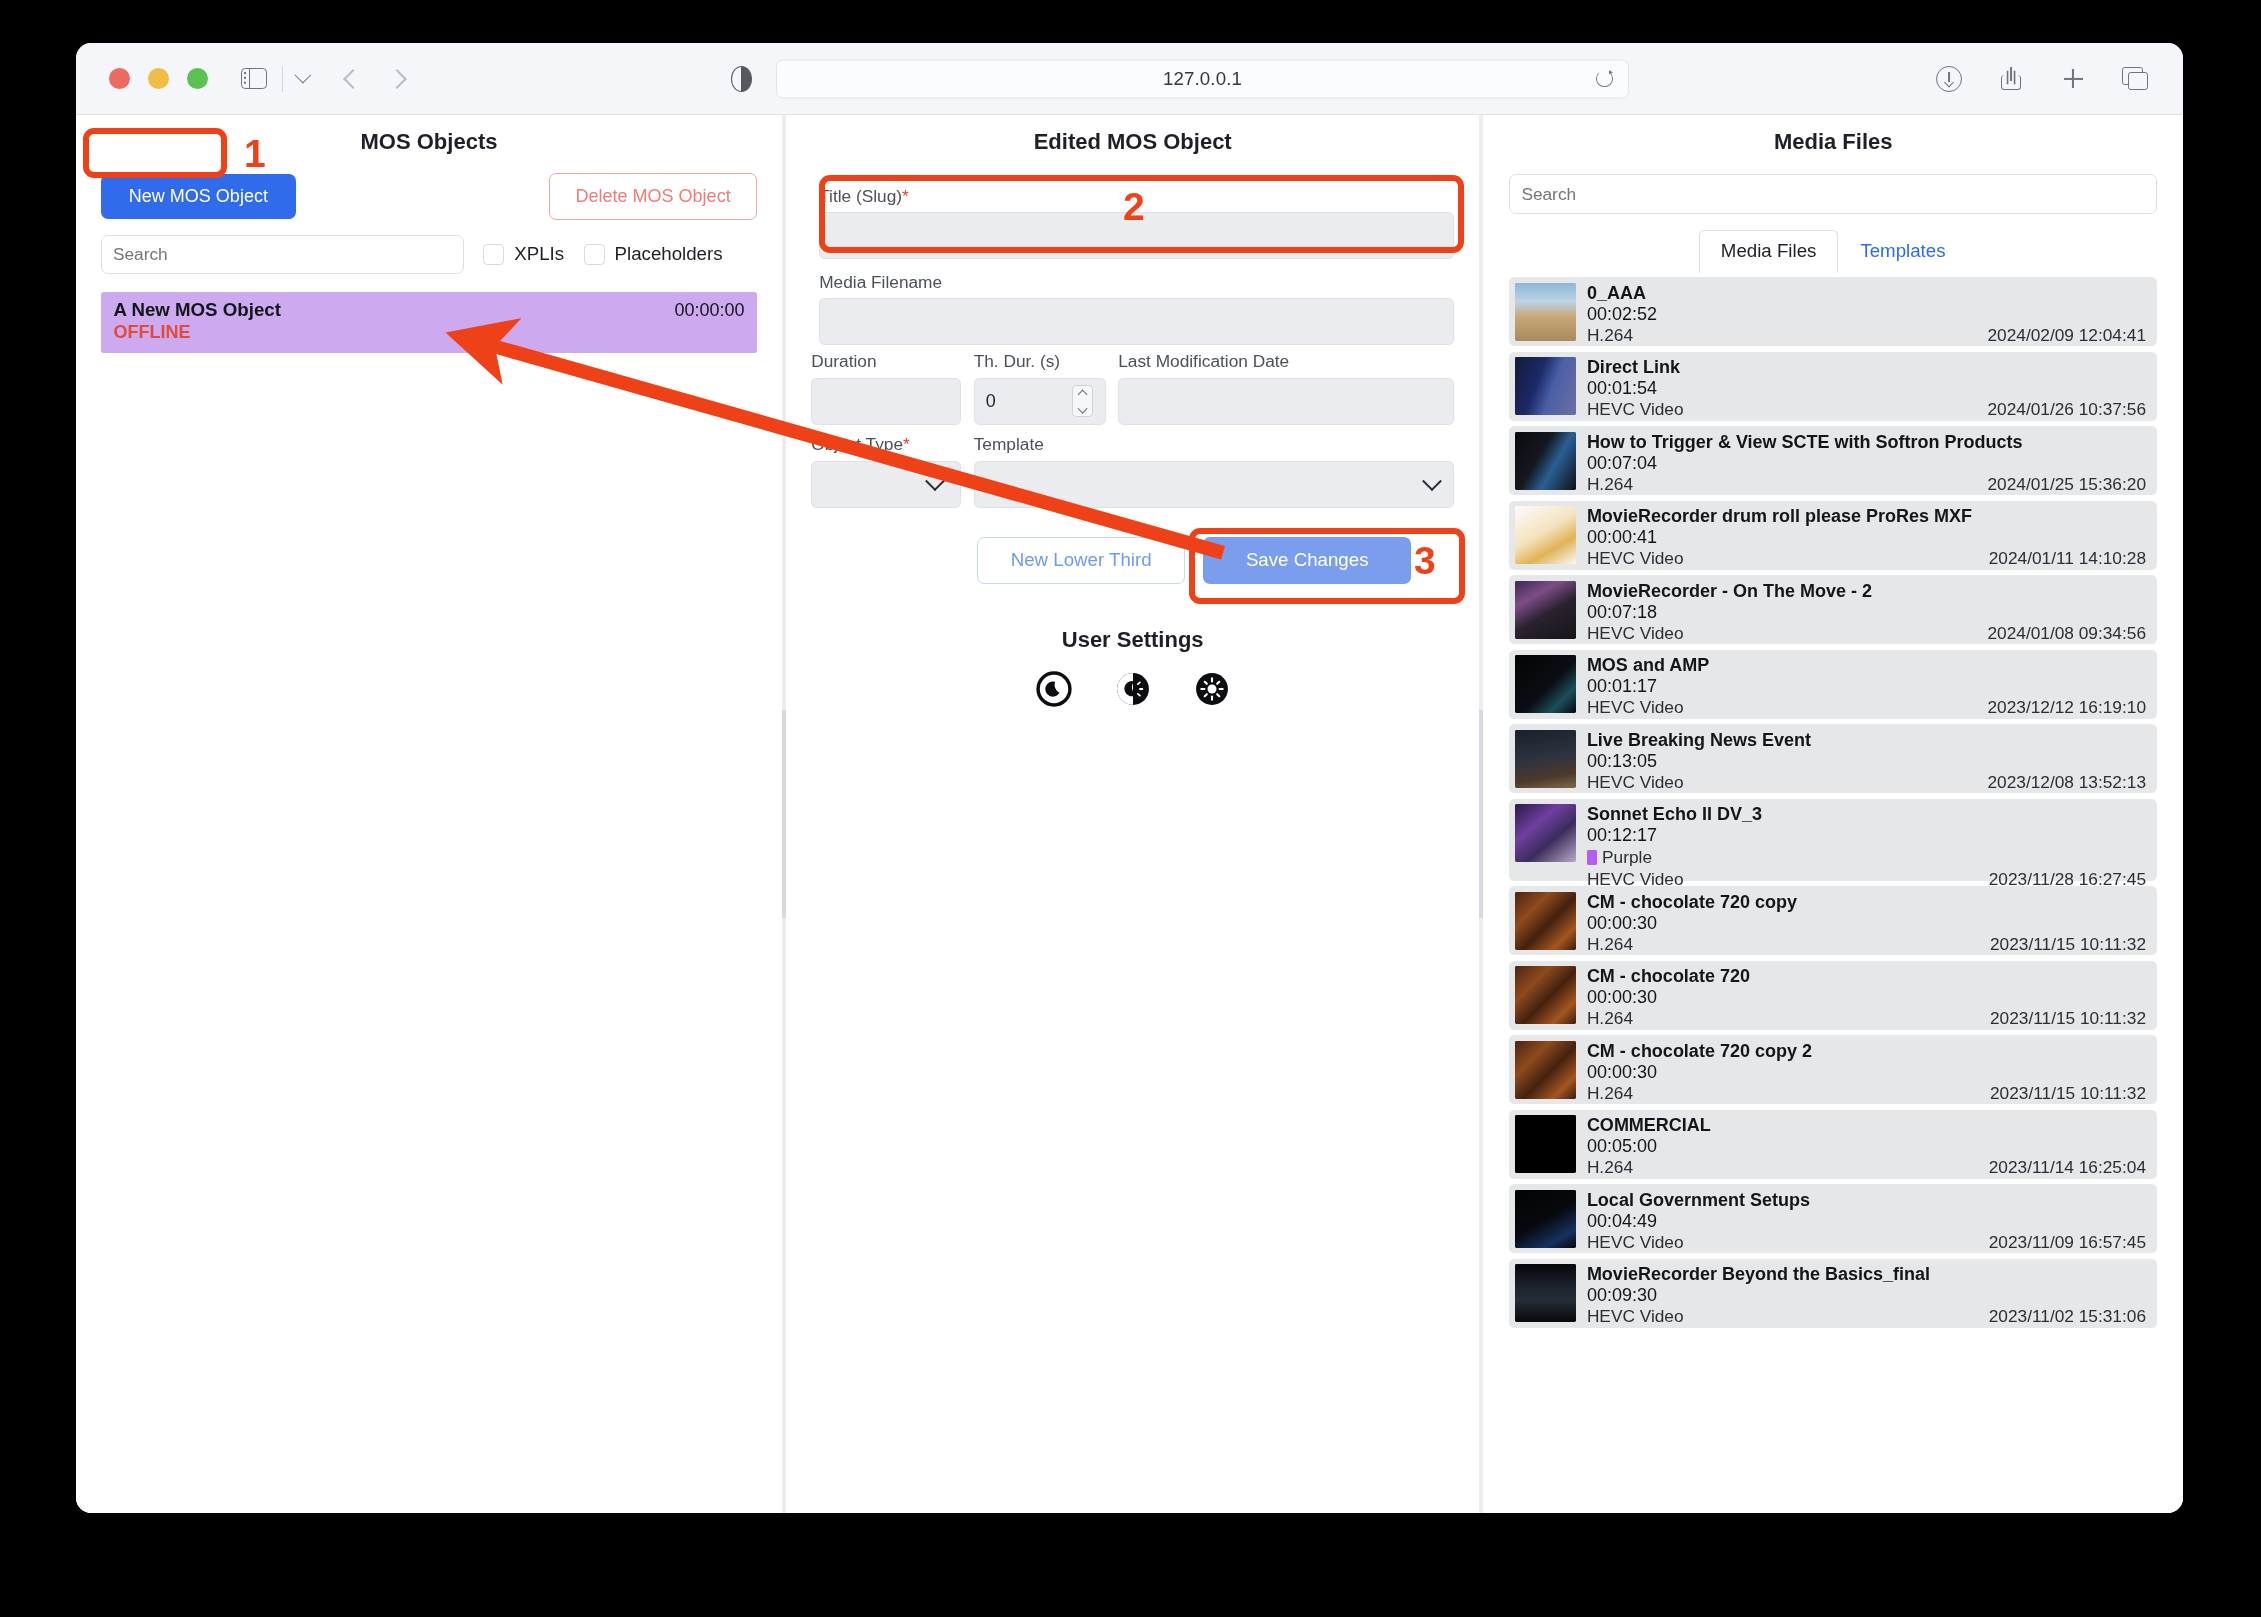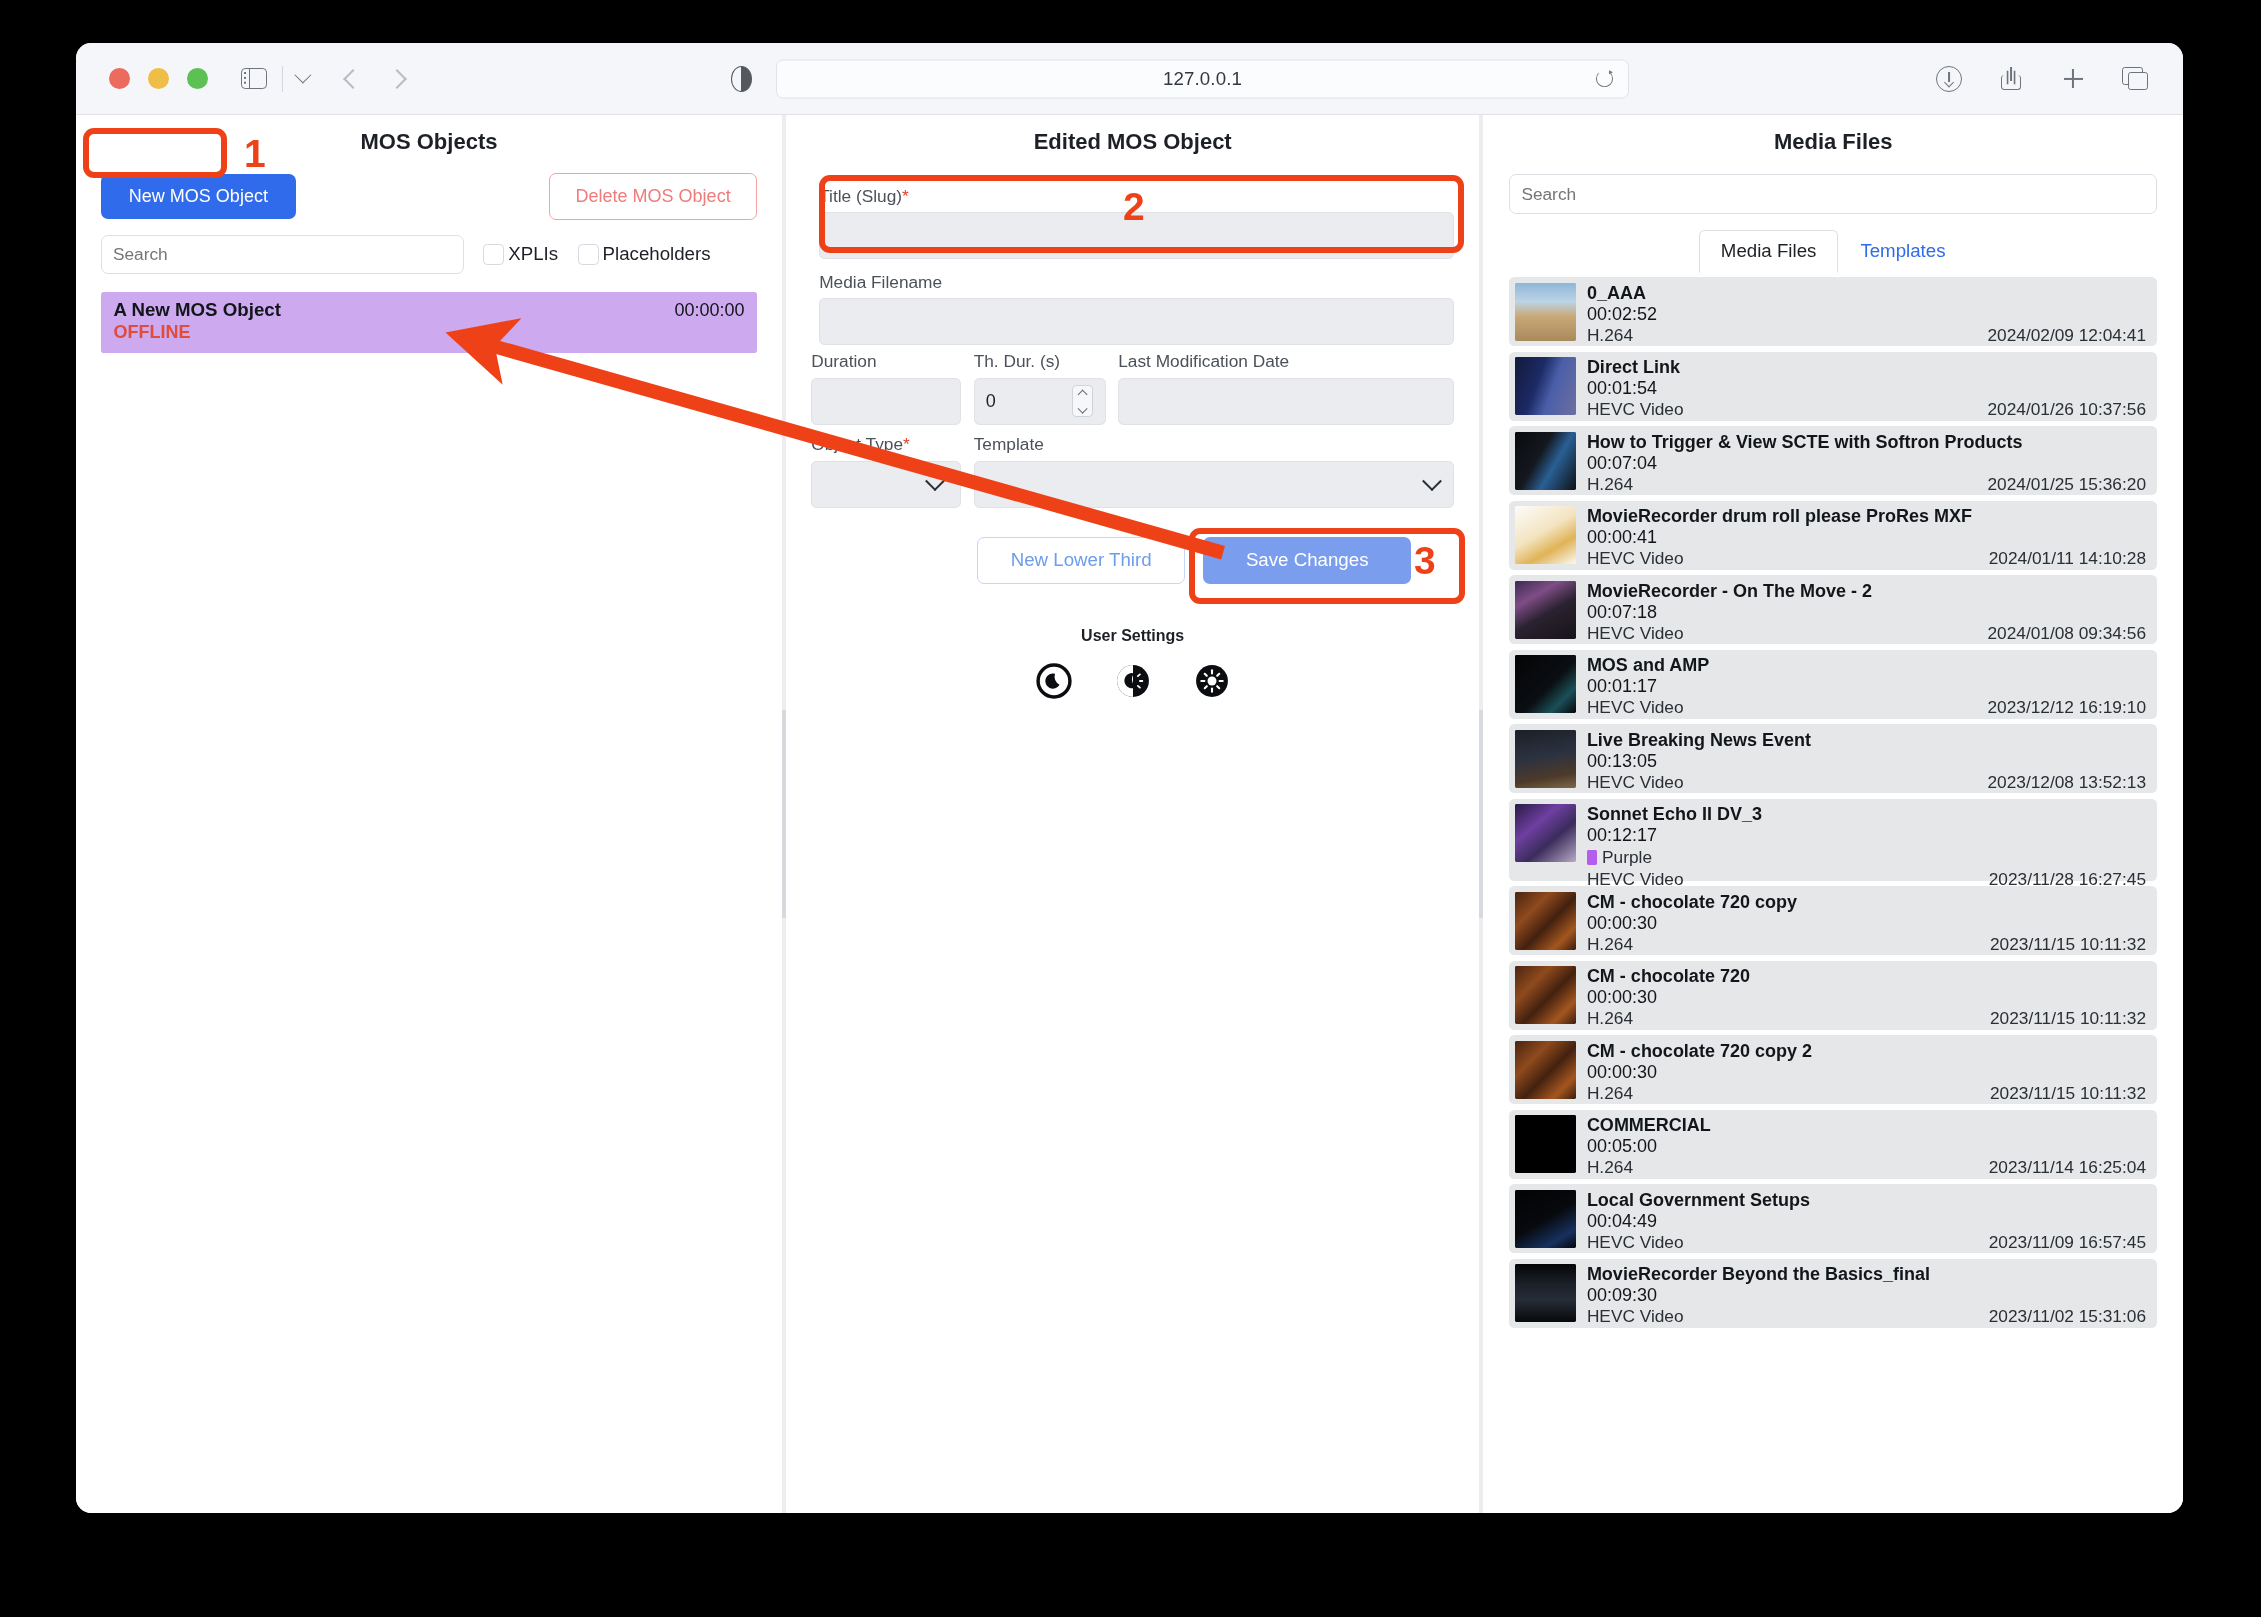--- a/index.html
+++ b/index.html
@@ -166,21 +166,21 @@
     font-size: 18px; padding: 11.8px 0; width: 208px; cursor:pointer;
     font-family:"Liberation Sans", sans-serif;
   }
   #left-search-row { display:flex; align-items:center; margin-top: 15.3px; padding: 0 5.5px; gap: 19.4px; }
   .search-input {
     height: 39px; border:0.7px solid #dcdfe4; border-radius:7px;
     background:#fff; font-size:17.3px; color:#1d2026; padding: 0 11px;
     font-family:"Liberation Sans", sans-serif;
   }
   #left-search { width: 363px; }
-  .chk-wrap { display:flex; align-items:center; gap:4px; }
+  .chk-wrap { display:flex; align-items:center; gap:10px; }
   .chk {
     width: 21px; height: 21px; border:1.2px solid #d6d9de; border-radius:4.2px; background:#fff;
     cursor:pointer;
   }
   .chk-label { font-size: 18.7px; color:#1d2026; }
 
   #mos-list { margin-top: 18px; padding: 0 5.5px; }
   .mos-row {
     background: #cdaaf0;
     border-radius: 2.8px;
@@ -250,21 +250,21 @@
     font-size: 18.7px; padding: 11.8px 0; width: 208px; cursor:pointer;
     font-family:"Liberation Sans", sans-serif;
   }
   .btn-save {
     background:#7b9ded; color:#fff; border:none; border-radius:7px;
     font-size: 18.7px; padding: 11.8px 0; width: 208px; cursor:pointer;
     font-family:"Liberation Sans", sans-serif;
   }
 
   #user-settings { margin-top: 43px; text-align:center; }
-  #user-settings-title { font-size: 16px; font-weight:bold; color:#1d2026; }
+  #user-settings-title { font-size: 22px; font-weight:bold; color:#1d2026; }
   #theme-icons { display:flex; justify-content:center; gap: 43px; margin-top: 18px; }
   .theme-ic { width: 36px; height: 36px; cursor:pointer; position:relative; }
 
   
   #panel-right { flex: 1; padding: 0 26px; position:relative; }
   #right-search { width: 100%; margin-top: 19.4px; height: 40px; }
   #tabs { display:flex; justify-content:center; margin-top: 15.3px; position:relative; }
   .tab {
     font-size: 18.7px; padding: 9.7px 21px; cursor:pointer;
     border:0.7px solid transparent; border-radius: 5.5px 5.5px 0 0;

